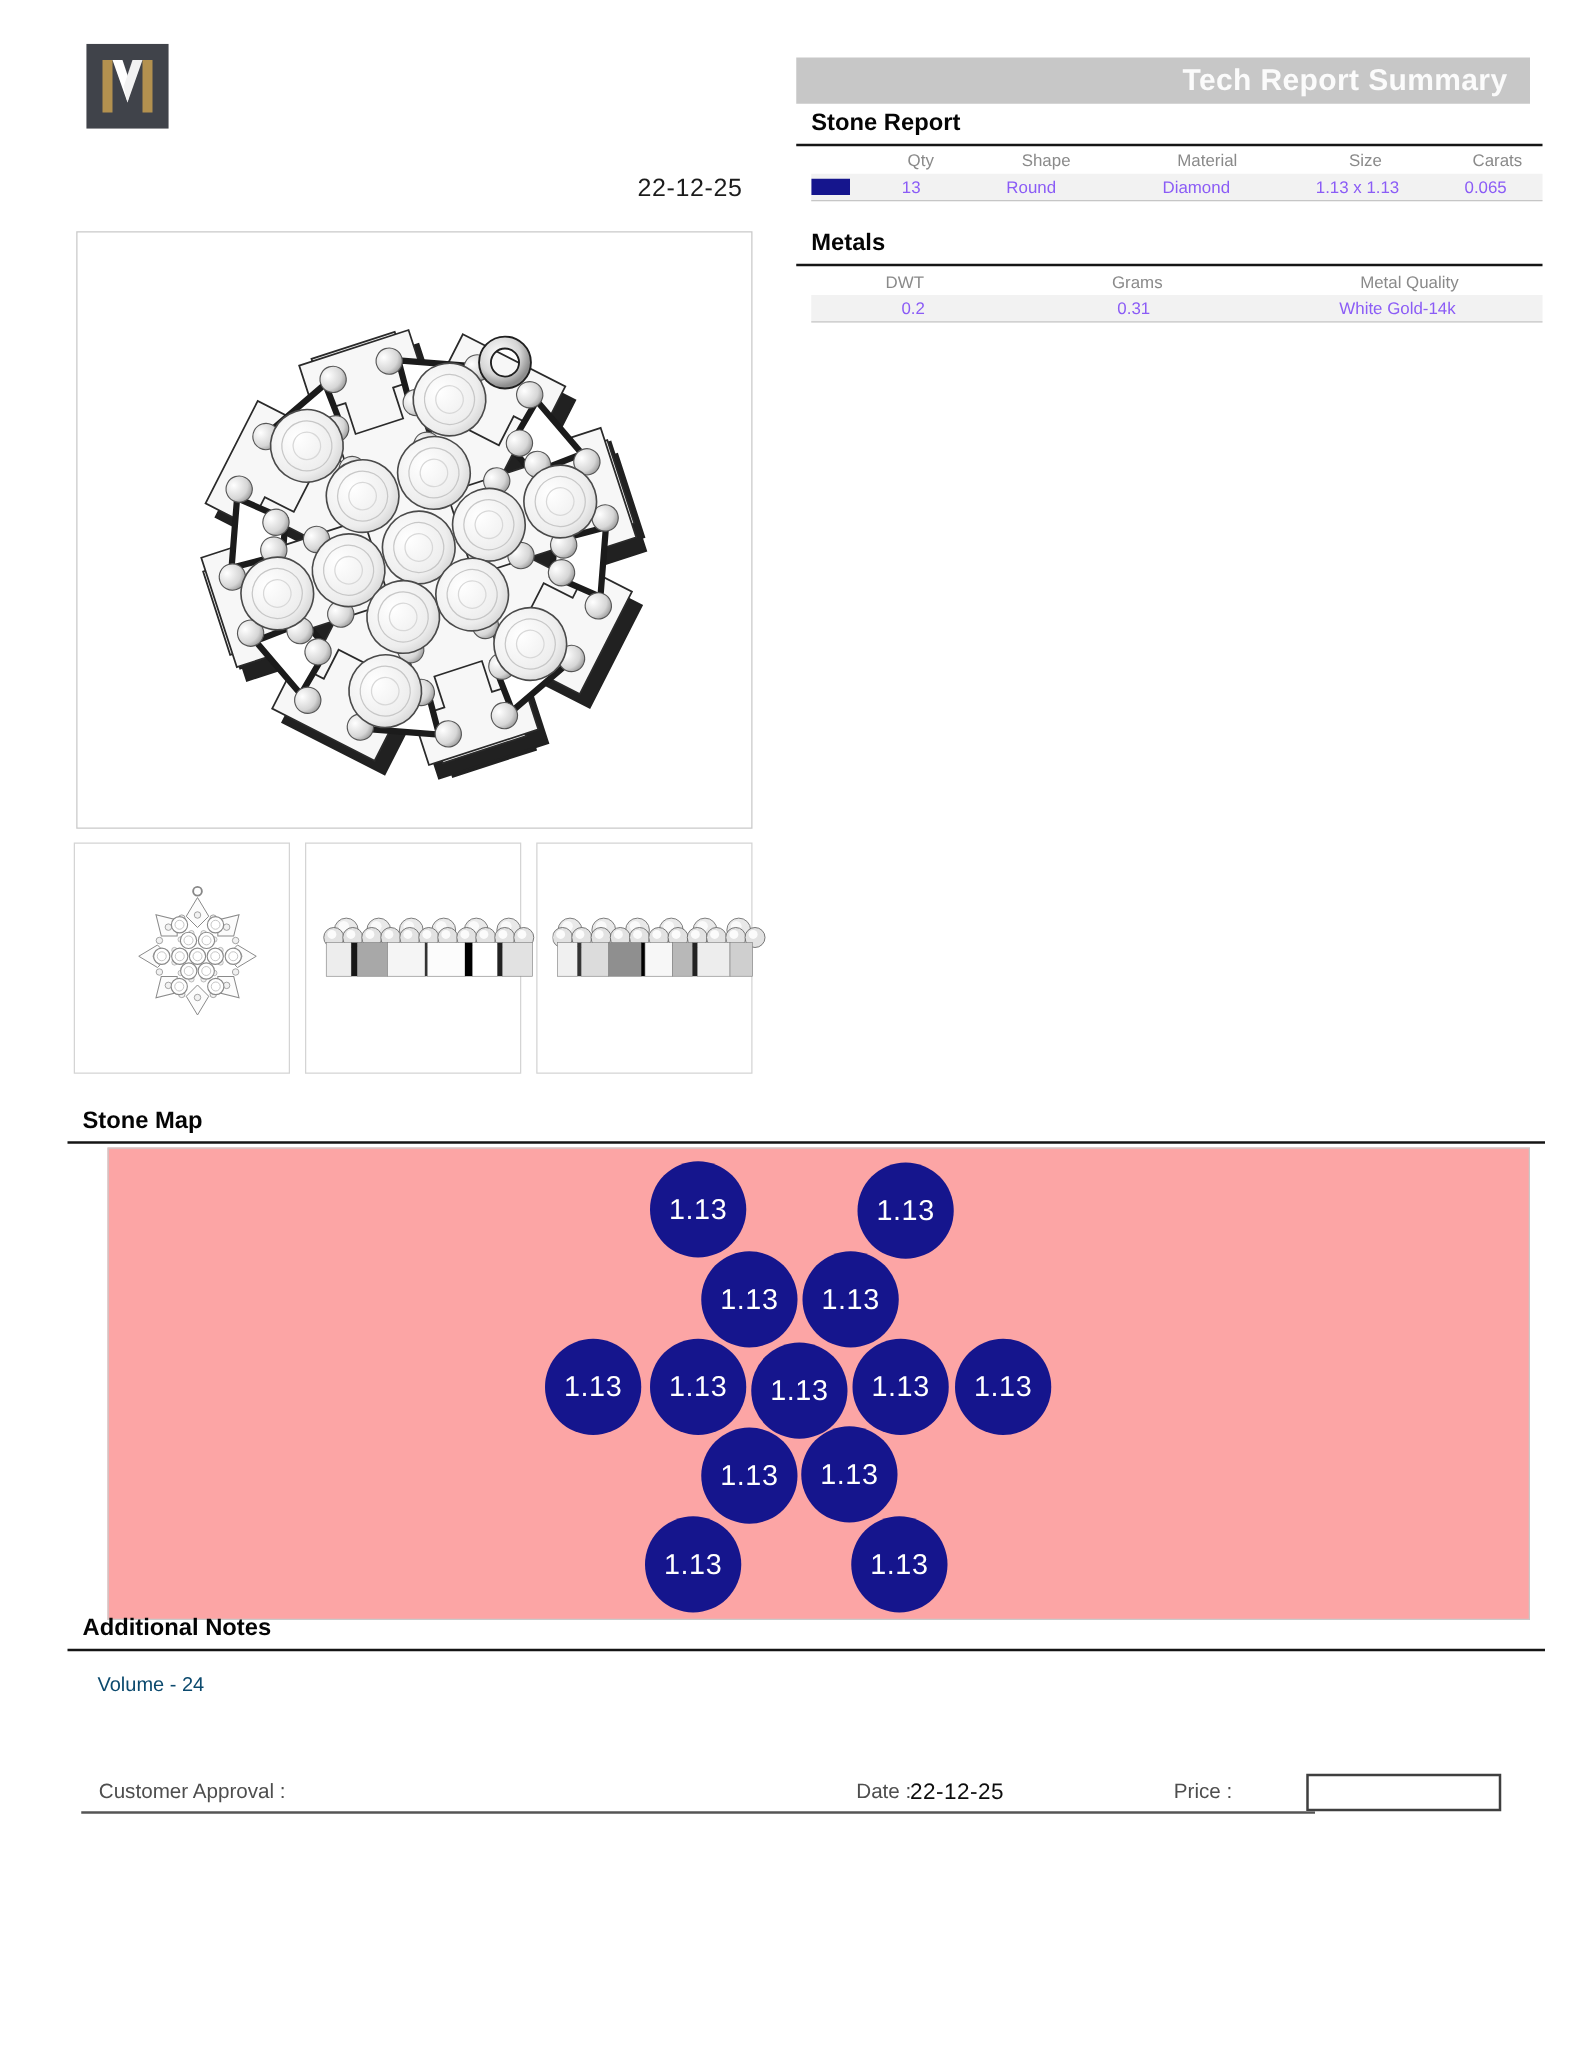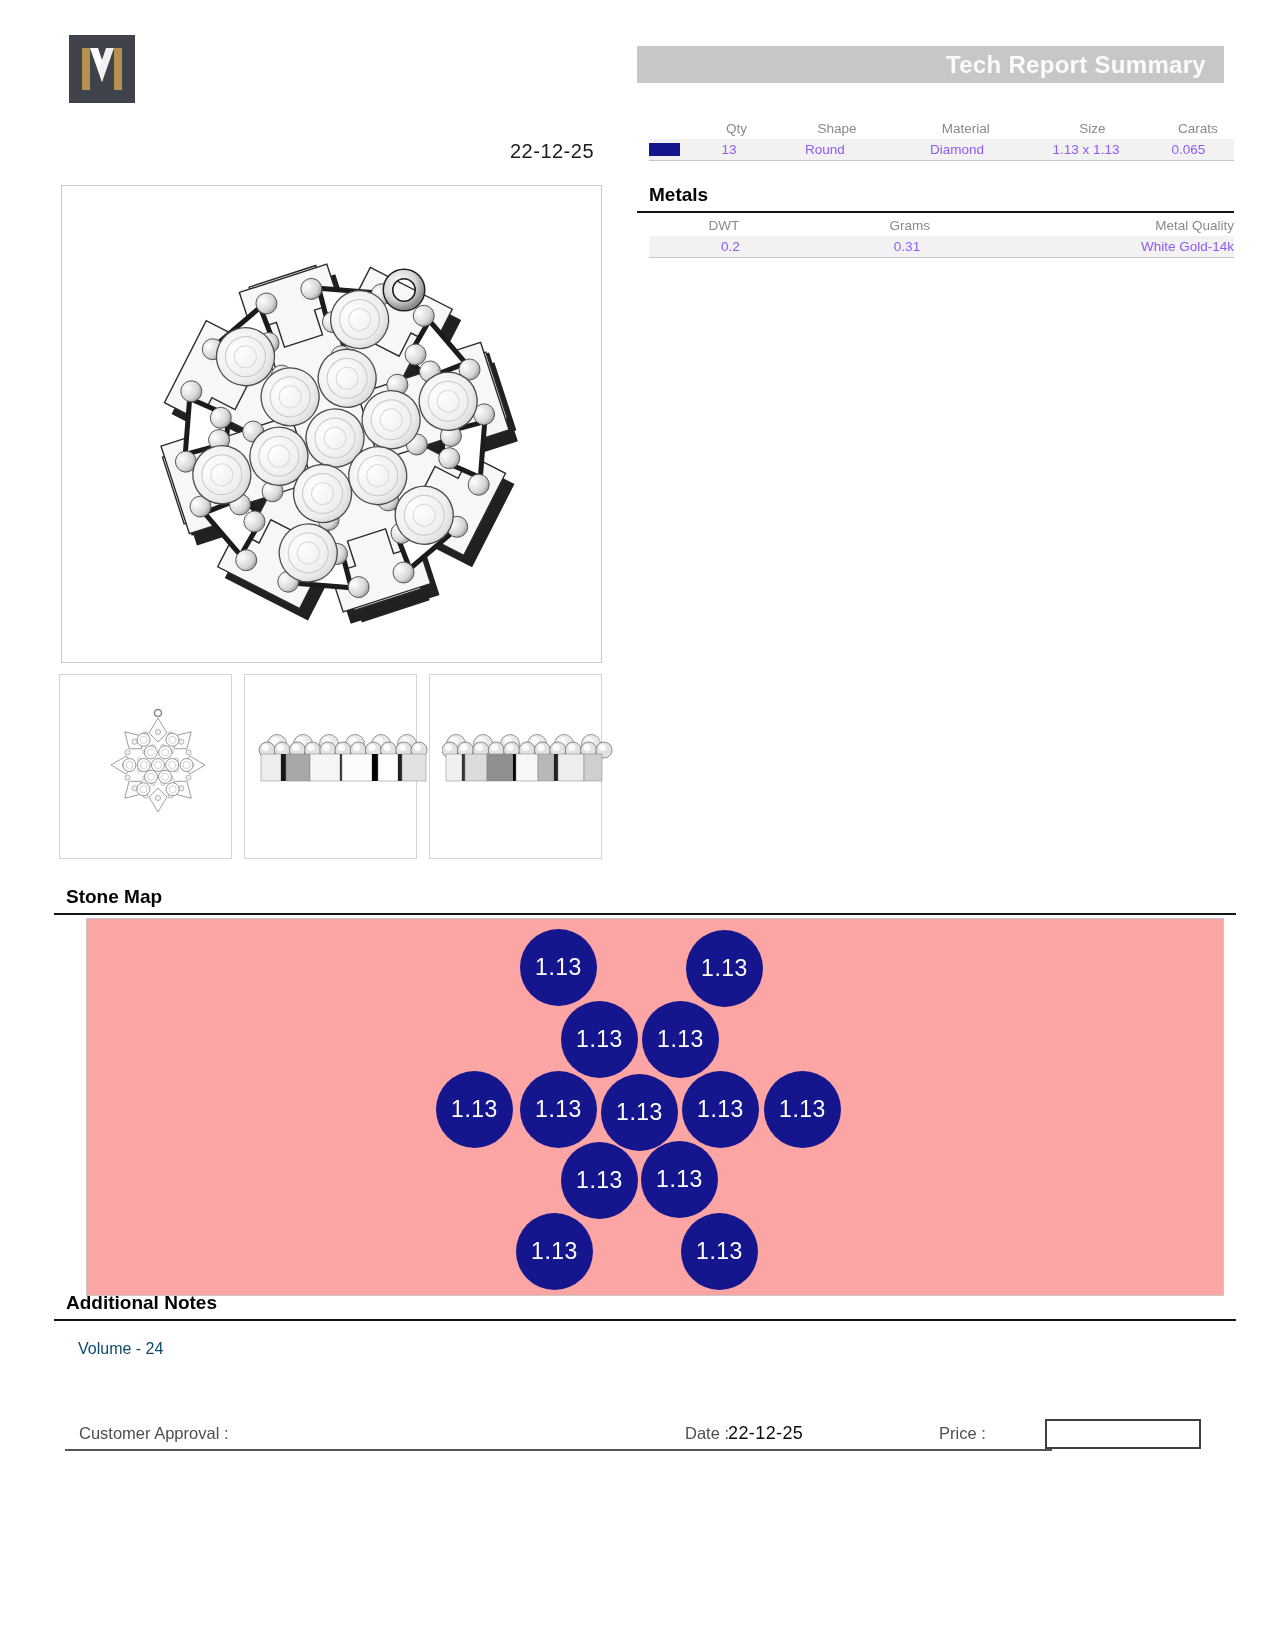--- a/index.html
+++ b/index.html
@@ -30,21 +30,21 @@
   .rpt-table{left:637px;width:585px;}
   #stone-table{top:119px;}
   #metals-table{top:216px;}
   .trow{display:flex;width:585px;}
   .hrow{height:20px;line-height:20px;gap:24px;}
   .drow{height:21px;line-height:21px;background:#f2f2f2;border-bottom:1px solid #c6c6c6;}
   .cell{text-align:center;font-size:13.5px;overflow:hidden;}
   .hcell{color:#8a8a8a;}
   .dcell{color:#8b5cf6;}
   .c0{width:44px;} .c1{width:72px;} .c2{width:120px;} .c3{width:144px;} .c4{width:114px;} .c5{width:91px;}
-  .m0{width:163px;} .m1{width:190px;} .m2{width:232px;text-align:right;}
+  .m0{width:163px;} .m1{width:190px;} .m2{width:232px;}
   #stone-swatch{margin:4px 0 0 0;width:31px;height:13px;background:#15158d;}
 
   
   #main-render{left:61px;top:185px;width:541px;height:478px;border:1px solid #c9c9c9;
     box-sizing:border-box;background:#fff;}
   .thumb{top:674px;width:173px;height:185px;border:1px solid #d4d4d4;
     box-sizing:border-box;background:#fff;}
   #thumb-1{left:59px;} #thumb-2{left:244px;} #thumb-3{left:429px;}
 
   
@@ -84,20 +84,21 @@
       <polygon points="45,13 37,13 30,34 33,47" fill="#f2f2f2"></polygon>
     </svg>
   </div>
 
   <div class="abs" id="top-date">22-12-25</div>
 
   <div class="abs" id="header-bar" style="background: rgb(199, 199, 199);">
     <span>Tech Report Summary</span>
   </div>
 
+  <div class="abs section-heading" id="stone-heading">Stone Report</div>
 
   <div class="abs rpt-table" id="stone-table">
     <div class="trow hrow">
       <div class="cell hcell c0"></div>
       <div class="cell hcell c1">Qty</div>
       <div class="cell hcell c2">Shape</div>
       <div class="cell hcell c3">Material</div>
       <div class="cell hcell c4">Size</div>
       <div class="cell hcell c5">Carats</div>
     </div>

